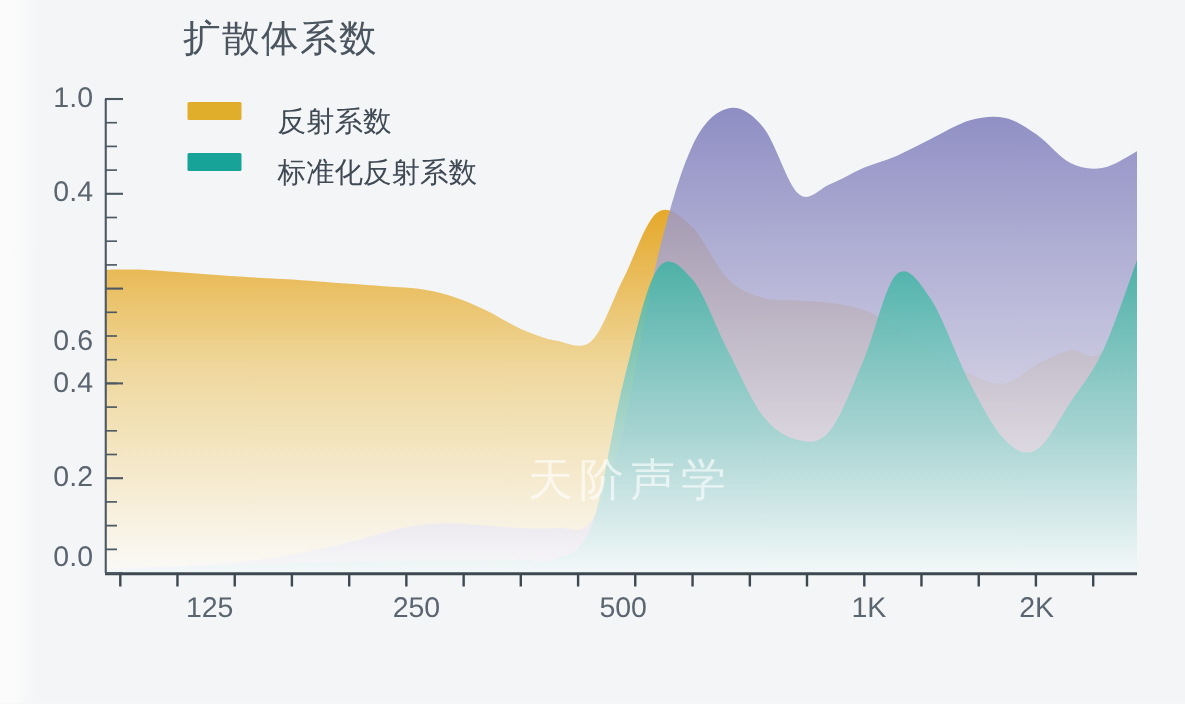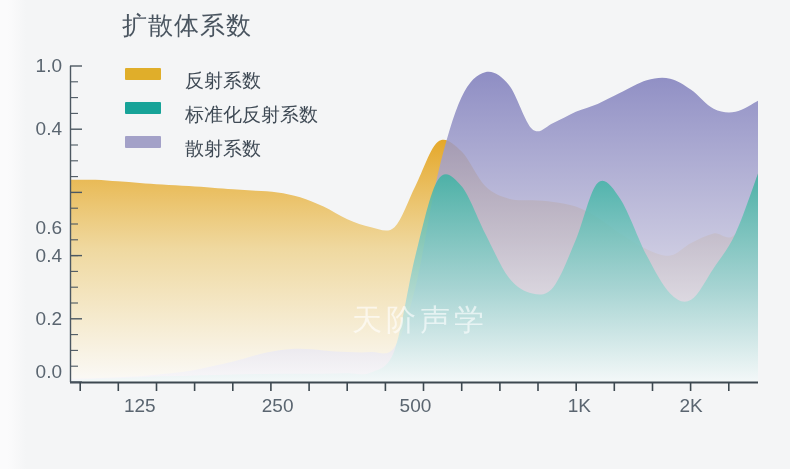--- a/index.html
+++ b/index.html
@@ -198,19 +198,15 @@
 
   <div class="legend" id="legend">
       <div class="legend-row">
         <span class="legend-swatch" style="background: rgb(224, 174, 42);"></span>
         <span class="legend-label">反射系数</span>
       </div>
       <div class="legend-row">
         <span class="legend-swatch" style="background: rgb(23, 163, 152);"></span>
         <span class="legend-label">标准化反射系数</span>
       </div>
-      <div class="legend-row">
-        <span class="legend-swatch" style="background: rgb(163, 161, 200);"></span>
-        <span class="legend-label">散射系数</span>
-      </div>
     </div>
 
 </div>
 
 </body></html>

